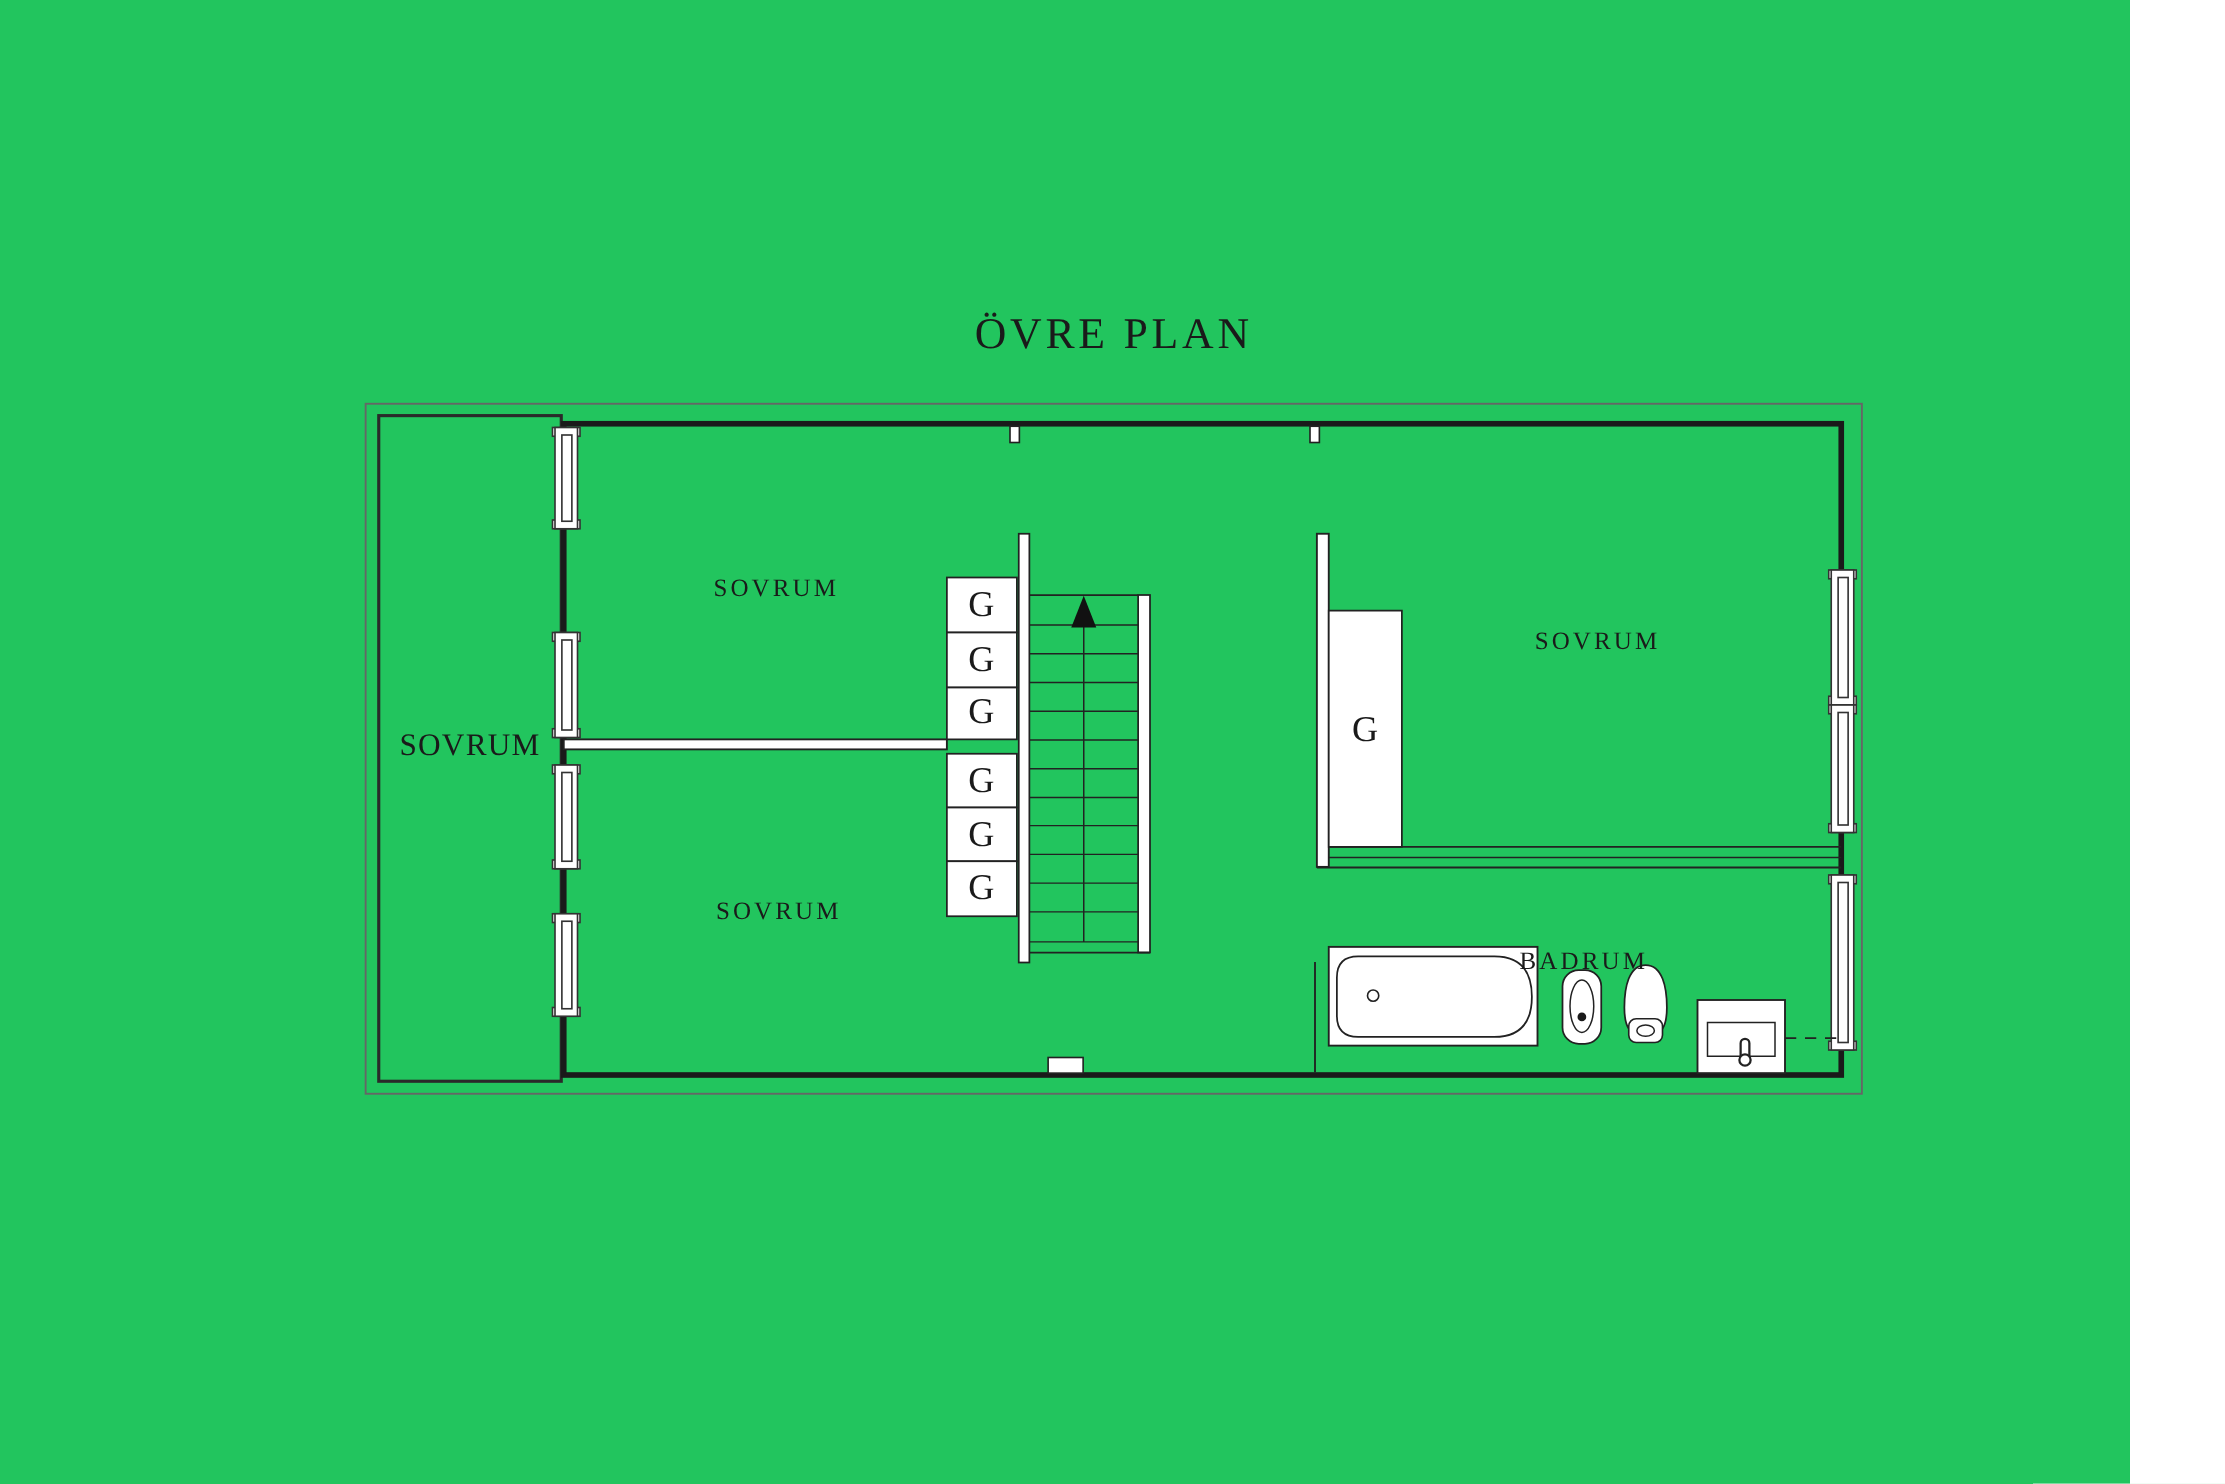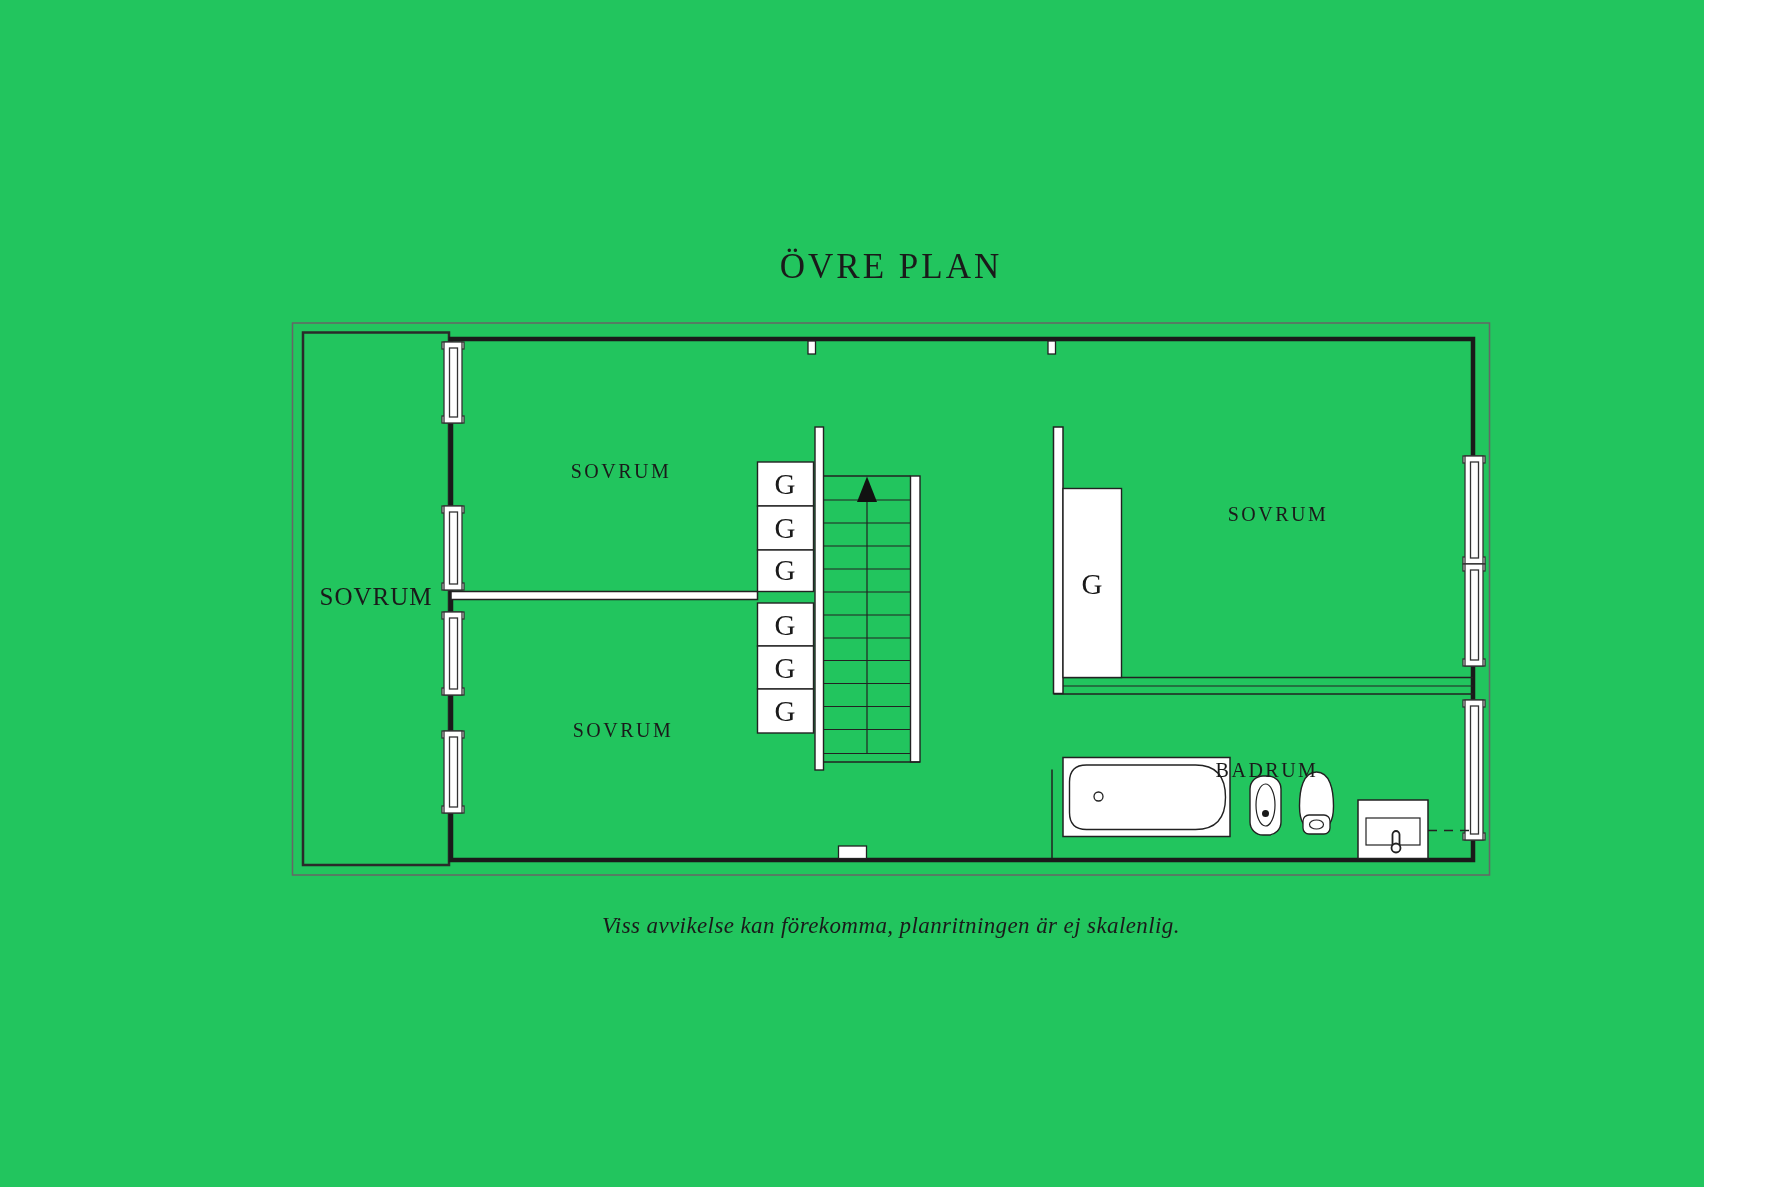--- a/index.html
+++ b/index.html
@@ -175,14 +175,13 @@
   <div class="lbl room-label" style="left:1267px; top:770px;">BADRUM</div>
 
   <div class="lbl g-label" style="left:785px; top:484px;">G</div>
   <div class="lbl g-label" style="left:785px; top:528px;">G</div>
   <div class="lbl g-label" style="left:785px; top:570px;">G</div>
   <div class="lbl g-label" style="left:785px; top:625px;">G</div>
   <div class="lbl g-label" style="left:785px; top:668px;">G</div>
   <div class="lbl g-label" style="left:785px; top:711px;">G</div>
   <div class="lbl g-label" style="left:1092px; top:584px;">G</div>
 
-  <div class="lbl caption" style="left:891px; top:926px;">Viss avvikelse kan förekomma, planritningen är ej skalenlig.</div>
 </div>
 
 </body></html>

